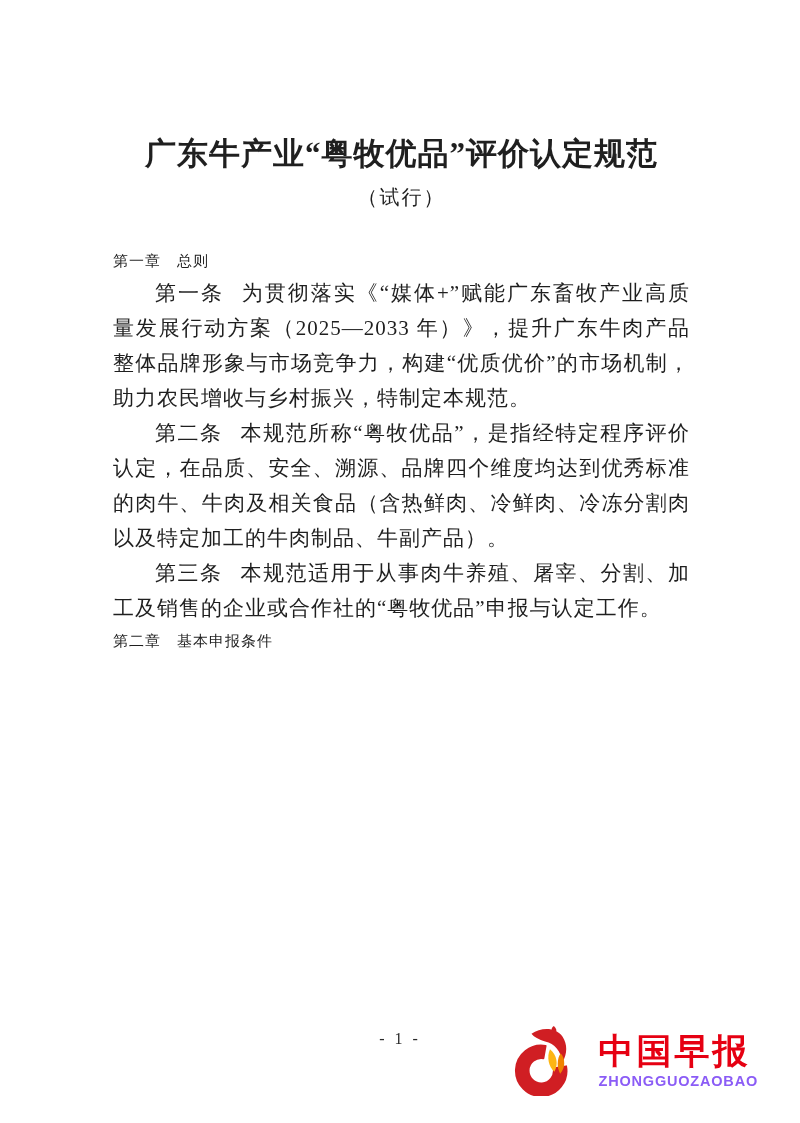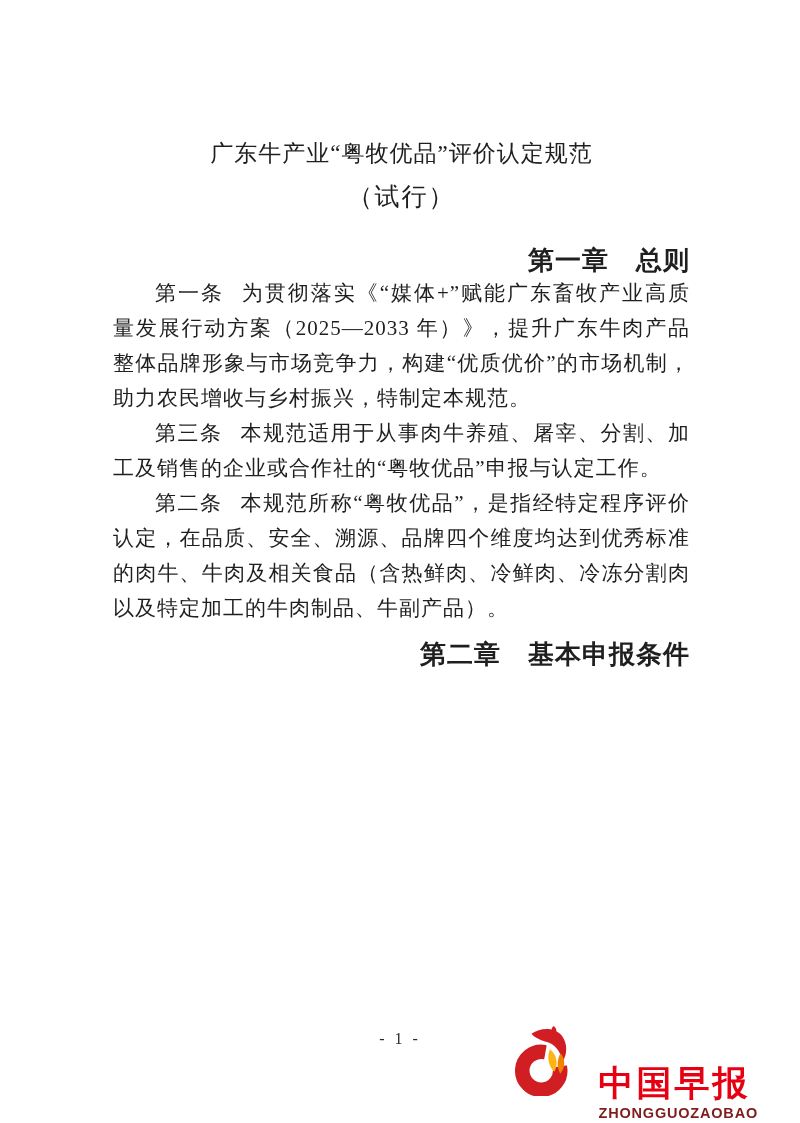--- a/index.html
+++ b/index.html
@@ -13,43 +13,43 @@
   }
   .page { position: absolute; inset: 0; background: #ffffff; }
   .doc {
     position: absolute;
     left: 113px;
     top: 0;
     width: 577px;
   }
   .title {
     margin-top: 134px;
-    font-size: 23px;
+    font-size: 31px;
     line-height: 40px;
     text-align: center;
-    font-weight: 400;
+    font-weight: 700;
     letter-spacing: 1px;
     white-space: nowrap;
   }
   .subtitle {
     margin-top: 10px;
-    font-size: 25px;
+    font-size: 20px;
     line-height: 26px;
     text-align: center;
     letter-spacing: 2px;
   }
   .chapter-heading {
-    font-size: 26px;
+    font-size: 15px;
     line-height: 30px;
-    font-weight: 700;
-    text-align: right;
+    font-weight: 400;
+    text-align: left;
     letter-spacing: 1px;
   }
   .chapter-heading.first { margin-top: 36px; }
-  .chapter-heading.second { margin-top: 14px; }
+  .chapter-heading.second { }
   .article {
     font-size: 21px;
     line-height: 35px;
     text-align: justify;
     text-justify: inter-character;
     text-indent: 2em;
     letter-spacing: 1px;
   }
   .lead { font-weight: 400; margin-right: 0.85em; }
   .lead:empty { margin-right: 0; }
@@ -64,59 +64,59 @@
     color: #2a2a2a;
   }
   .brand {
     position: absolute;
     top: 1024px;
     right: 42px;
     display: flex;
     align-items: flex-start;
   }
   .brand-icon { width: 88px; height: 70px; margin-right: 6px; margin-top: 2px; }
-  .brand-text { display: flex; flex-direction: column; align-items: flex-start; margin-top: 32px; }
+  .brand-text { display: flex; flex-direction: column; align-items: flex-start; }
   .brand-cn {
     font-family: "Liberation Sans", "DejaVu Sans", sans-serif;
     font-size: 35px;
     line-height: 38px;
     font-weight: 700;
     color: #e60012;
     letter-spacing: 3px;
     margin-top: 8px;
     white-space: nowrap;
   }
   .brand-en {
     font-family: "Liberation Sans", "DejaVu Sans", sans-serif;
     font-size: 14.5px;
     line-height: 16px;
     font-weight: 700;
-    color: #7f1d1d;
+    color: #8b5cf6;
     letter-spacing: 0.8px;
     margin-top: 3px;
     white-space: nowrap;
   }
 </style>
 </head>
 <body>
 
 <div class="page">
 
   <div class="doc">
 
     <div class="title">广东牛产业“粤牧优品”评价认定规范</div>
     <div class="subtitle">（试行）</div>
 
     <div class="chapter-heading first">第一章　总则</div>
 
     <p class="article"><span class="lead">第一条</span><span>为贯彻落实《“媒体+”赋能广东畜牧产业高质量发展行动方案（2025—2033 年）》，提升广东牛肉产品整体品牌形象与市场竞争力，构建“优质优价”的市场机制，助力农民增收与乡村振兴，特制定本规范。</span></p>
 
+    <p class="article"><span class="lead">第二条</span><span>本规范所称“粤牧优品”，是指经特定程序评价认定，在品质、安全、溯源、品牌四个维度均达到优秀标准的肉牛、牛肉及相关食品（含热鲜肉、冷鲜肉、冷冻分割肉以及特定加工的牛肉制品、牛副产品）。</span></p>
+
     <p class="article"><span class="lead">第三条</span><span>本规范适用于从事肉牛养殖、屠宰、分割、加工及销售的企业或合作社的“粤牧优品”申报与认定工作。</span></p>
-
-    <p class="article"><span class="lead">第二条</span><span>本规范所称“粤牧优品”，是指经特定程序评价认定，在品质、安全、溯源、品牌四个维度均达到优秀标准的肉牛、牛肉及相关食品（含热鲜肉、冷鲜肉、冷冻分割肉以及特定加工的牛肉制品、牛副产品）。</span></p>
 
 
     <div class="chapter-heading second">第二章　基本申报条件</div>
 
 
 
   </div>
 
   <div class="page-number">- 1 -</div>
 

